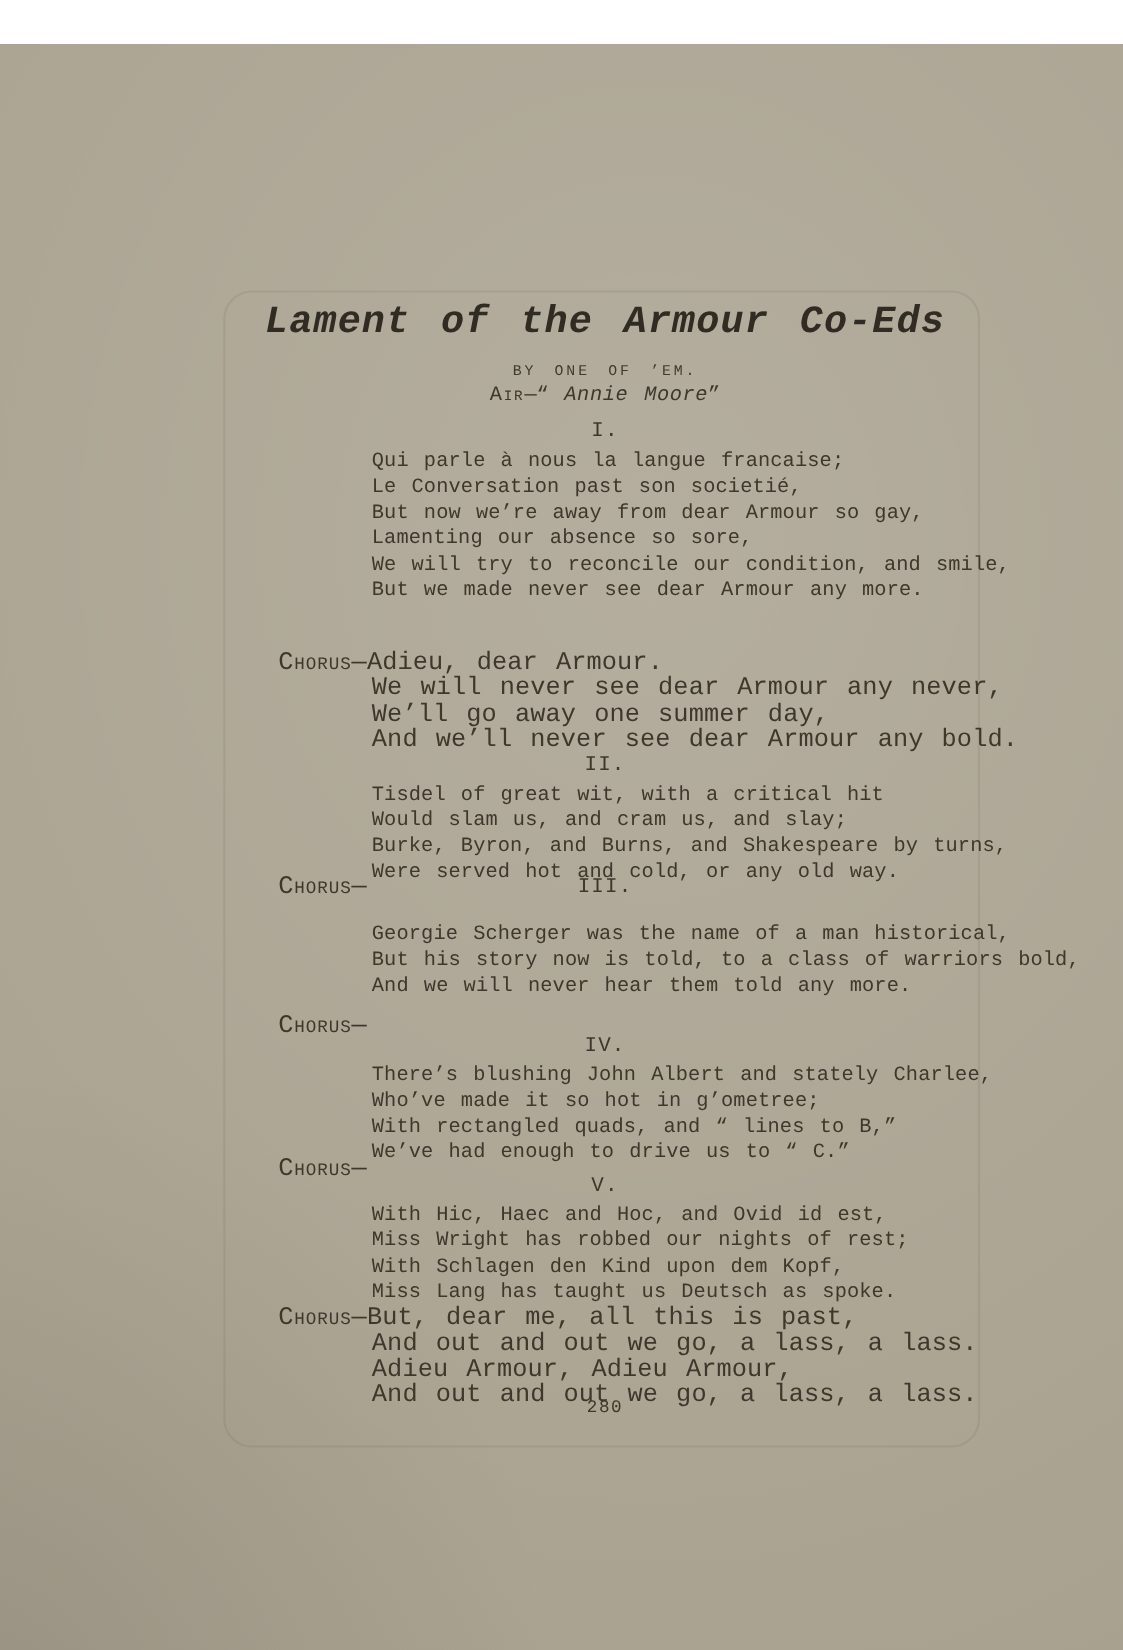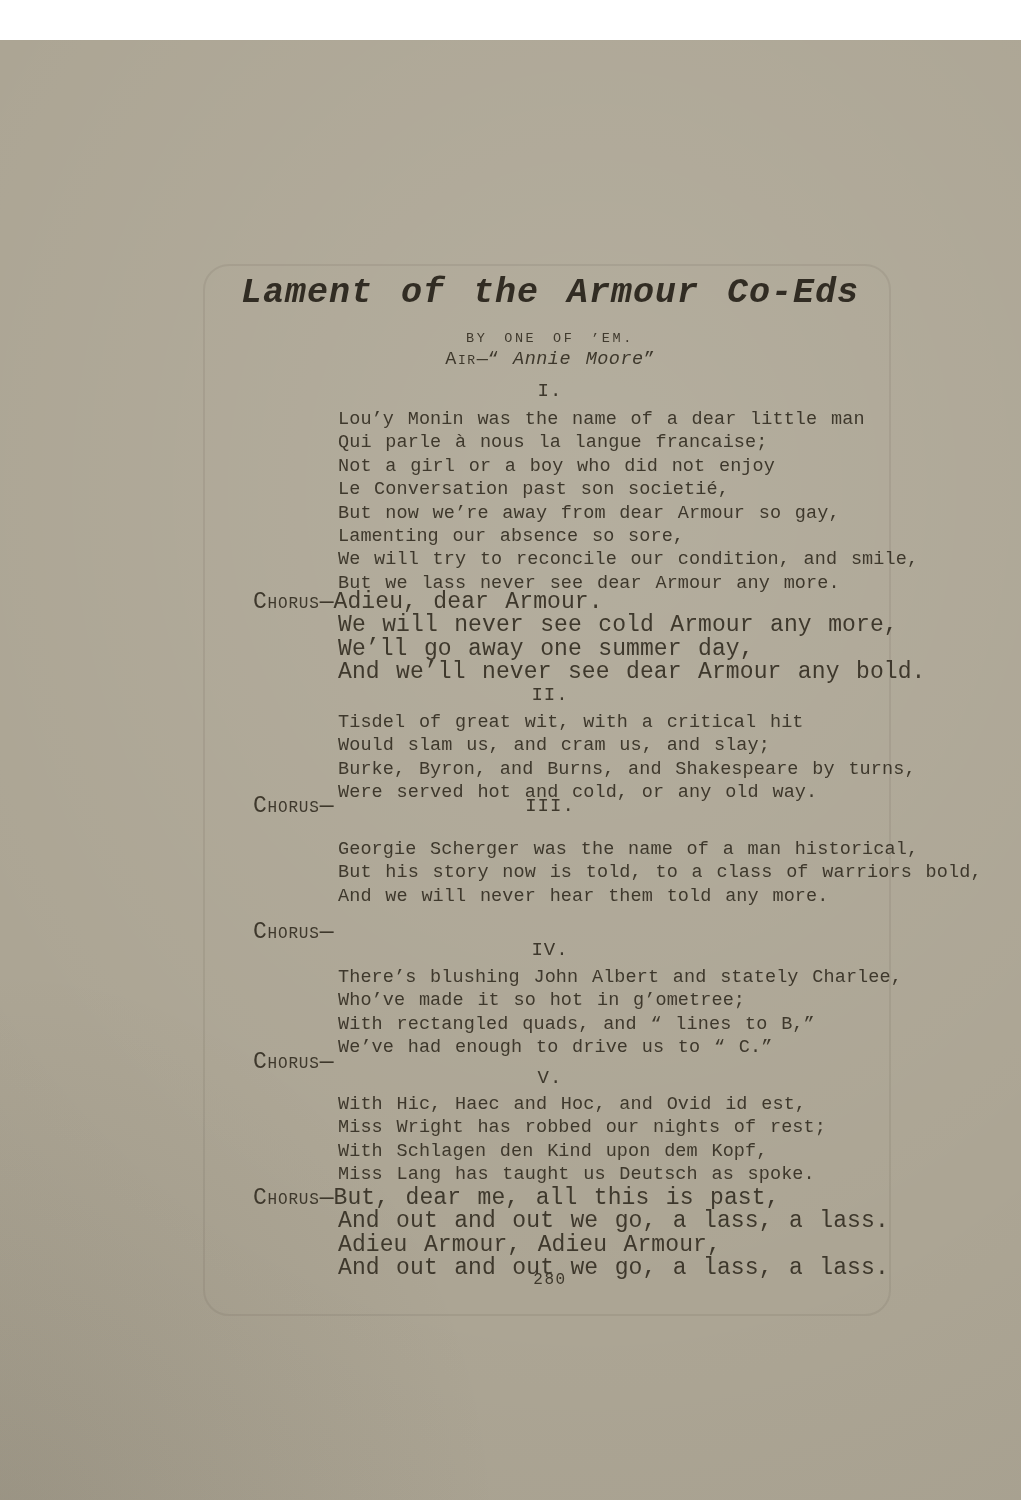--- a/index.html
+++ b/index.html
@@ -55,34 +55,32 @@
 
   <div class="centered title" style="top:233px">Lament of the Armour Co-Eds</div>
 
   <div class="centered byline" style="top:291px">BY ONE OF ’EM.</div>
 
   <div class="centered air" style="top:309px"><span class="sc">Air</span><span>—“ </span><em>Annie Moore</em><span>”</span></div>
 
   <div class="centered numeral" style="top:340px">I.</div>
 
   <div class="verse" style="top:368px">
-    <div>Lou’y Monin was the name of a dear little man</div>
     <div>Qui parle à nous la langue francaise;</div>
-    <div>Not a girl or a boy who did not enjoy</div>
     <div>Le Conversation past son societié,</div>
     <div>But now we’re away from dear Armour so gay,</div>
     <div>Lamenting our absence so sore,</div>
     <div>We will try to reconcile our condition, and smile,</div>
-    <div>But we lass never see dear Armour any more.</div>
+    <div>But we made never see dear Armour any more.</div>
   </div>
 
   <div class="chorus" style="top:551px">
     <div><span class="label">Chorus</span><span>—</span><span>Adieu, dear Armour.</span></div>
     <div class="chorus-rest">
-      <div>We will never see cold Armour any more,</div>
+      <div>We will never see dear Armour any never,</div>
       <div>We’ll go away one summer day,</div>
       <div>And we’ll never see dear Armour any bold.</div>
     </div>
   </div>
 
   <div class="centered numeral" style="top:644px">II.</div>
 
   <div class="verse" style="top:671px">
     <div>Tisdel of great wit, with a critical hit</div>
     <div>Would slam us, and cram us, and slay;</div>

